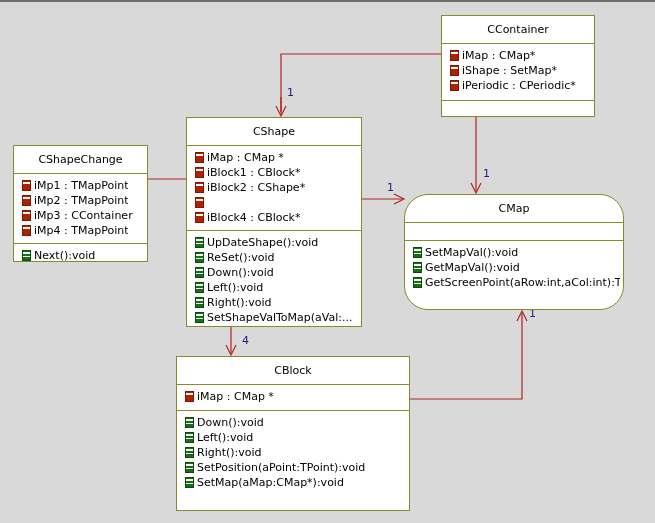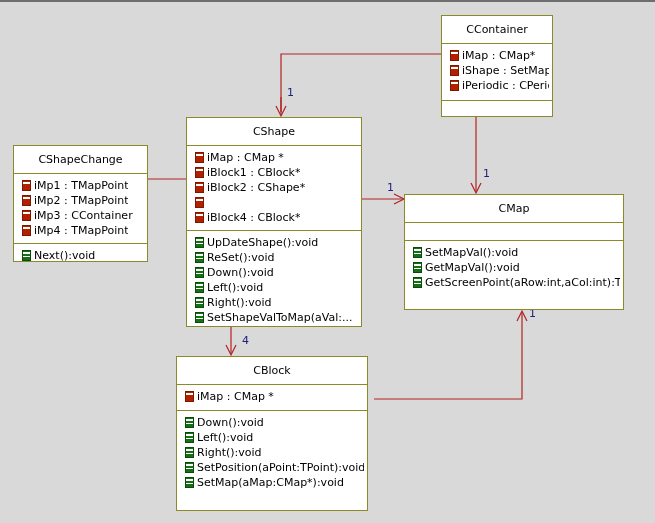--- a/index.html
+++ b/index.html
@@ -161,21 +161,21 @@
     </g>
   </svg>
 
   <div class="mult-label" style="left:287px; top:85px;">1</div>
   <div class="mult-label" style="left:483px; top:166px;">1</div>
   <div class="mult-label" style="left:142px; top:160px;">1</div>
   <div class="mult-label" style="left:387px; top:180px;">1</div>
   <div class="mult-label" style="left:242px; top:333px;">4</div>
   <div class="mult-label" style="left:529px; top:306px;">1</div>
 
-  <div class="uml-class" id="box-ccontainer" style="left:441px; top:13px; width:112px; height:102px;">
+  <div class="uml-class" id="box-ccontainer" style="left:441px; top:13px; width:154px; height:102px;">
     <div class="uml-name">CContainer</div>
     <div class="uml-compartment" style="height:57px;">
       <div class="member">
         <span class="ico ico-attr"></span>
         <span class="member-text">iMap : CMap*</span>
       </div>
       <div class="member">
         <span class="ico ico-attr"></span>
         <span class="member-text">iShape : SetMap*</span>
       </div>
@@ -259,40 +259,40 @@
       </div>
     </div>
     <div class="uml-compartment last">
       <div class="member">
         <span class="ico ico-method"></span>
         <span class="member-text">Next():void</span>
       </div>
     </div>
   </div>
 
-  <div class="uml-class" id="box-cmap" style="left:404px; top:192px; width:220px; height:116px;">
+  <div class="uml-class" id="box-cmap" style="left:404px; top:192px; width:220px; height:116px;border-radius:24px;">
     <div class="uml-name">CMap</div>
     <div class="uml-compartment empty" style="height:18px;"></div>
     <div class="uml-compartment last">
       <div class="member">
         <span class="ico ico-method"></span>
         <span class="member-text">SetMapVal():void</span>
       </div>
       <div class="member">
         <span class="ico ico-method"></span>
         <span class="member-text">GetMapVal():void</span>
       </div>
       <div class="member">
         <span class="ico ico-method"></span>
         <span class="member-text">GetScreenPoint(aRow:int,aCol:int):TP...</span>
       </div>
     </div>
   </div>
 
-  <div class="uml-class" id="box-cblock" style="left:176px; top:354px; width:192px; height:155px;">
+  <div class="uml-class" id="box-cblock" style="left:176px; top:354px; width:234px; height:155px;">
     <div class="uml-name">CBlock</div>
     <div class="uml-compartment" style="height:26px;">
       <div class="member">
         <span class="ico ico-attr"></span>
         <span class="member-text">iMap :  CMap *</span>
       </div>
     </div>
     <div class="uml-compartment last">
       <div class="member">
         <span class="ico ico-method"></span>

